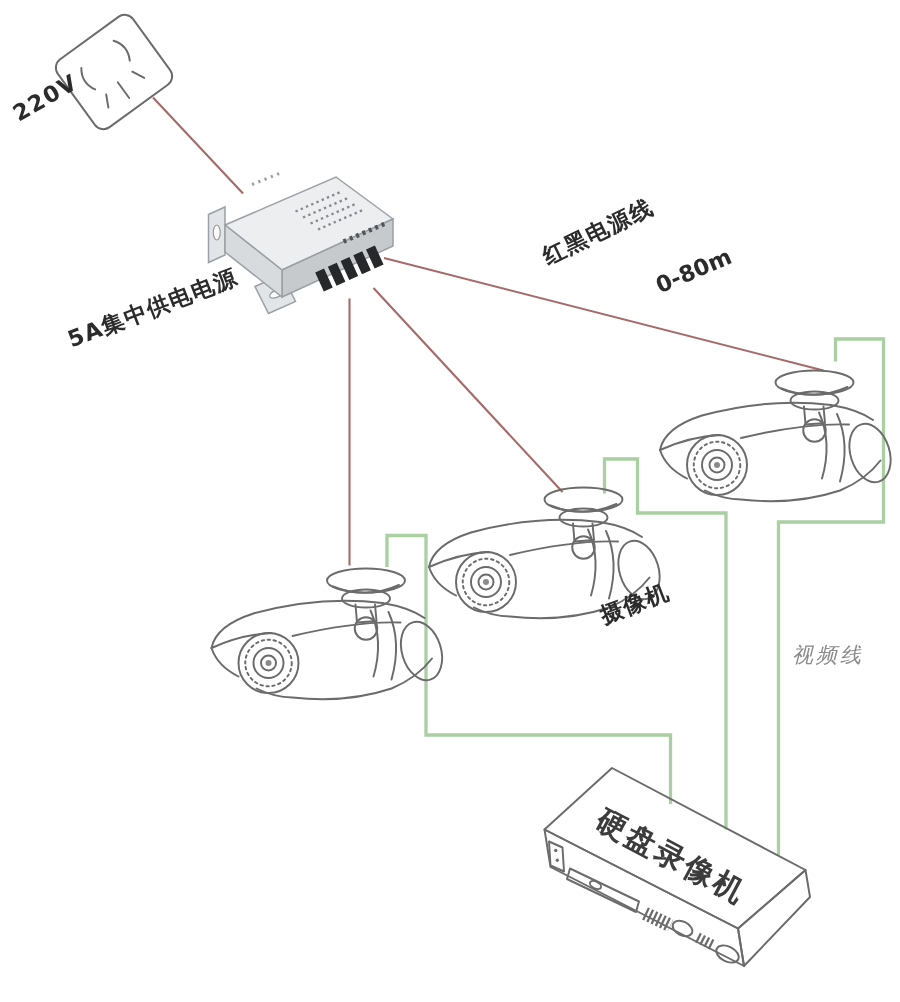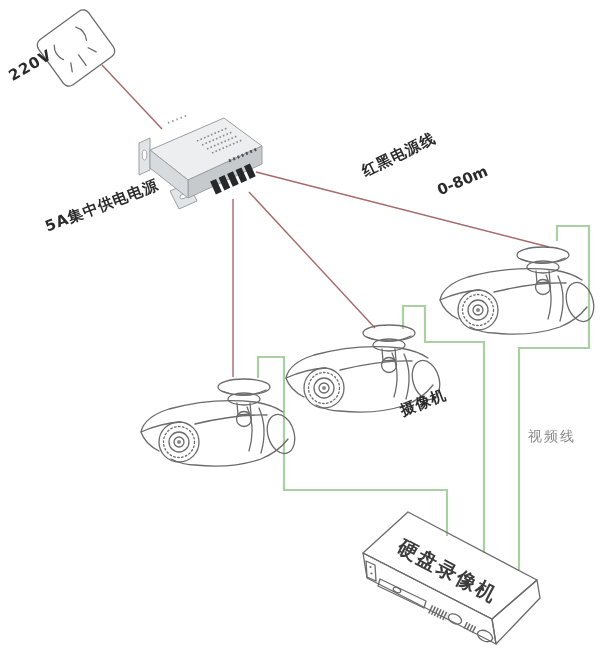--- a/index.html
+++ b/index.html
@@ -14,21 +14,21 @@
   .stage svg{position:absolute;left:0;top:0;}
   .label{
     position:absolute;
     color:var(--label-text,#2b2b2b);
     font-weight:700;
     font-size:15px;
     white-space:nowrap;
     transform-origin:left center;
     letter-spacing:1px;
   }
-  .label.muted{color:var(--muted-text,#8a8a8a);font-weight:400;letter-spacing:2px;}
+  .label.muted{color:var(--muted-text,#8a8a8a);font-weight:400;letter-spacing:2px;font-style:italic;}
   .label.dvr{font-size:20px;color:#3c3c3c;letter-spacing:2px;}
   .red-line{stroke:var(--power-line,#a56a6a);stroke-width:1.4;fill:none;}
   .green-line{stroke:var(--video-line,#a9cfa2);stroke-width:2.2;fill:none;stroke-linejoin:miter;}
   .ol{stroke:var(--device-outline,#6b6b6b);stroke-width:1.3;fill:none;stroke-linecap:round;stroke-linejoin:round;}
   .psu-edge{stroke:#9aa0a5;stroke-width:1;}
 </style>
 </head>
 <body>
 
 <div class="stage">

